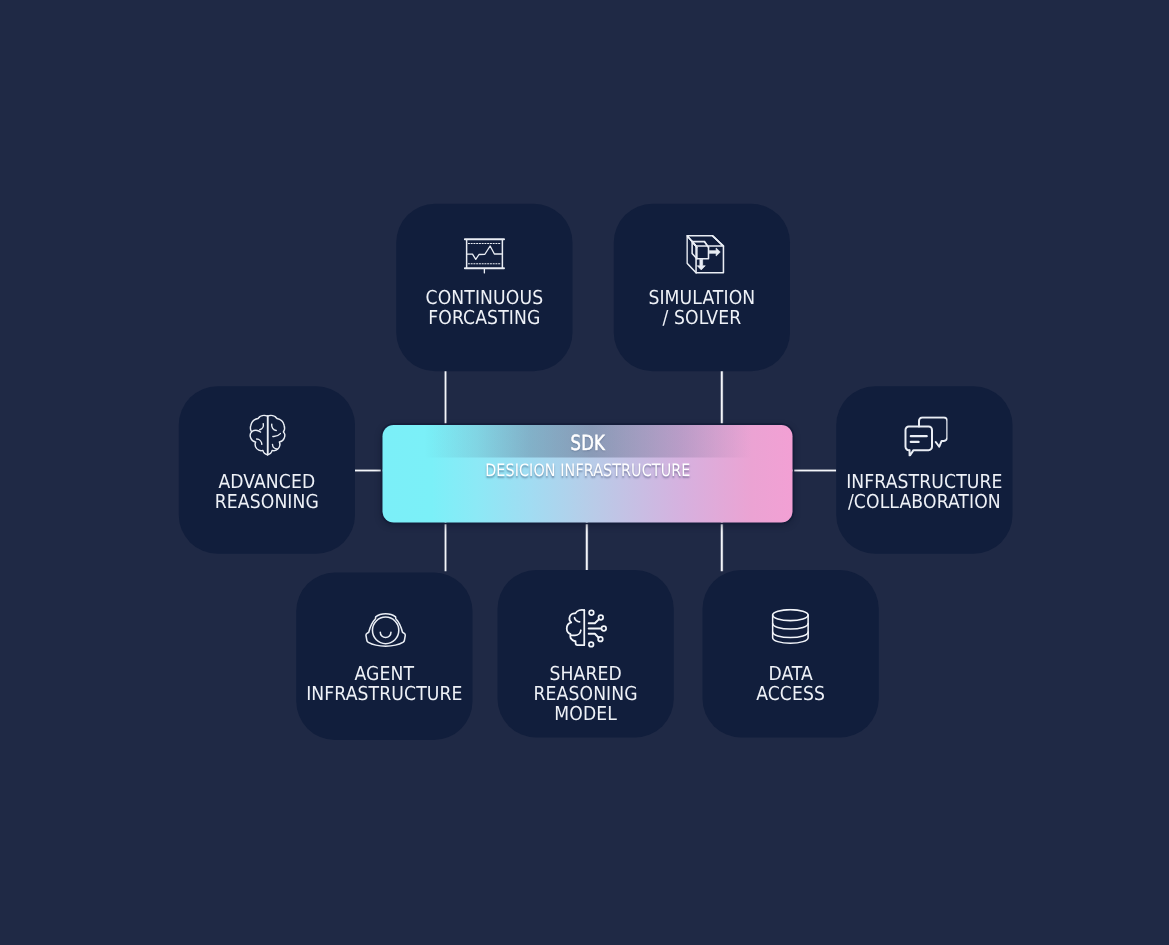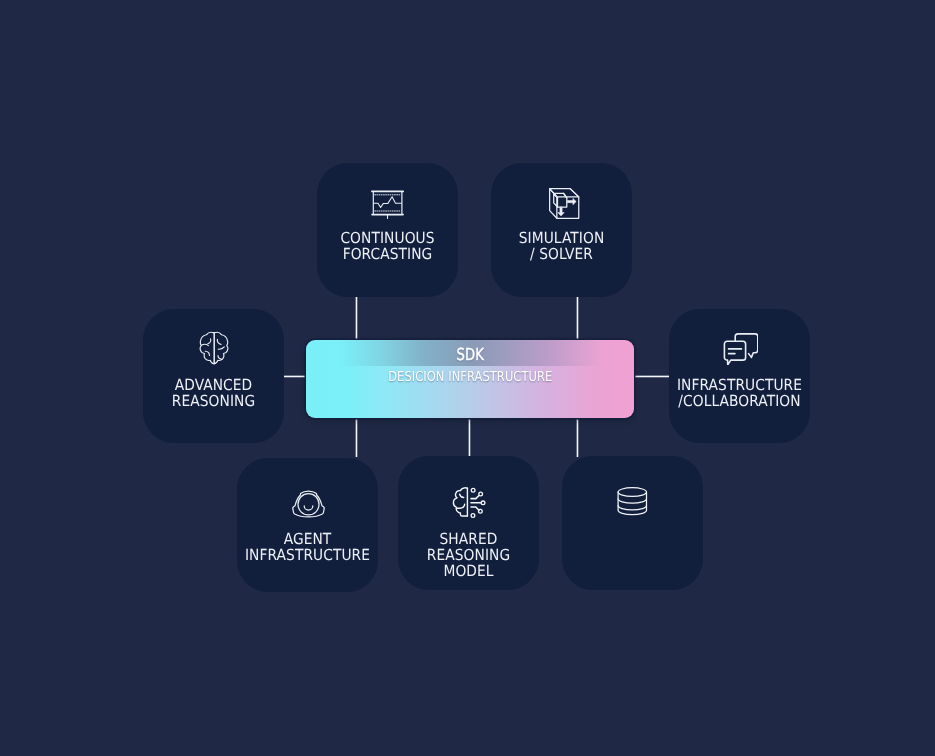--- a/index.html
+++ b/index.html
@@ -198,20 +198,22 @@
 
   <div class="card" style="left:562px;top:456px;width:141px;height:134px;">
     <div class="card-icon" style="top:31px;">
       <svg width="30.6" height="29.4" viewBox="0 0 30.6 29.4" fill="none" stroke="#f2f5fa" stroke-width="1.25" stroke-linecap="round" stroke-linejoin="round">
         <ellipse cx="15.3" cy="5.1" rx="14.2" ry="4.4"></ellipse>
         <path d="M1.1 5.1 V23.2 C1.1 25.63 7.45 27.6 15.3 27.6 C23.15 27.6 29.5 25.63 29.5 23.2 V5.1"></path>
         <path d="M1.1 11.8 C1.1 14.23 7.45 16.2 15.3 16.2 C23.15 16.2 29.5 14.23 29.5 11.8"></path>
         <path d="M1.1 18.6 C1.1 21.03 7.45 23.0 15.3 23.0 C23.15 23.0 29.5 21.03 29.5 18.6"></path>
       </svg>
     </div>
+    <div class="card-label" style="top:75px;">DATA
+ACCESS</div>
   </div>
 
   <div id="sdk">
     <div class="sdk-topband"></div>
     <div class="sdk-title">SDK</div>
     <div class="sdk-sub">DESICION INFRASTRUCTURE</div>
   </div>
 
 </div>
 

